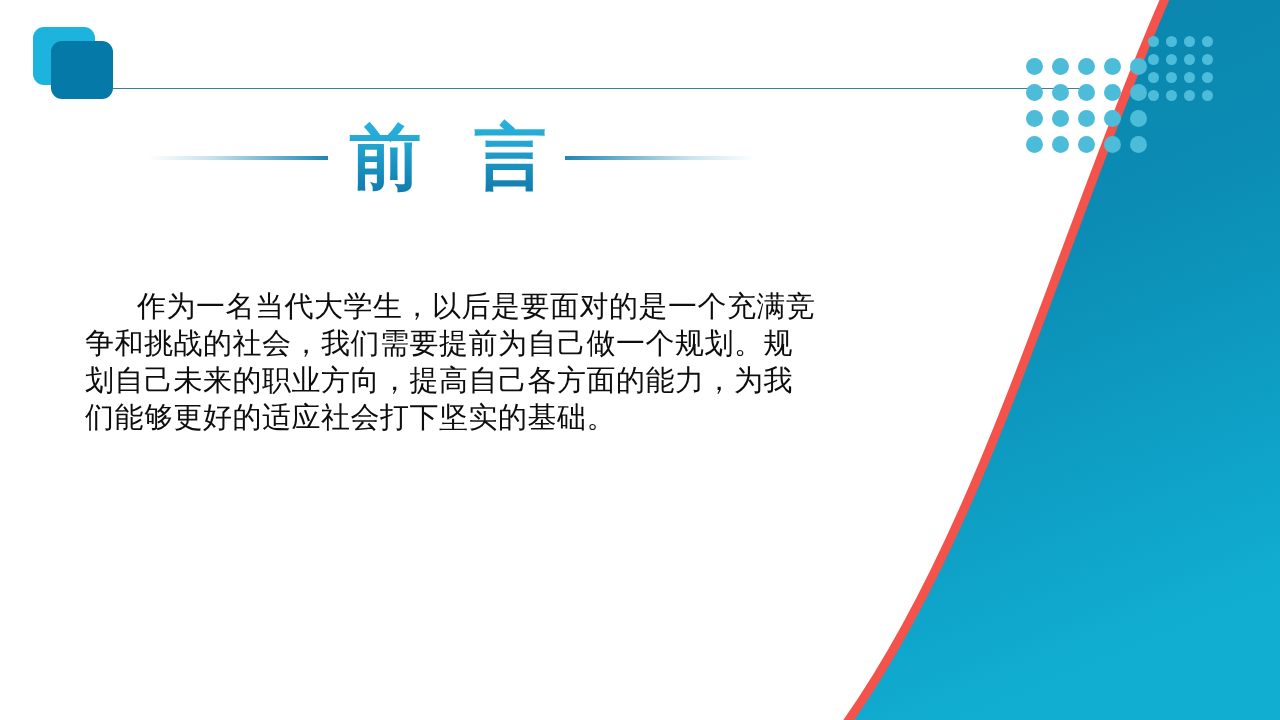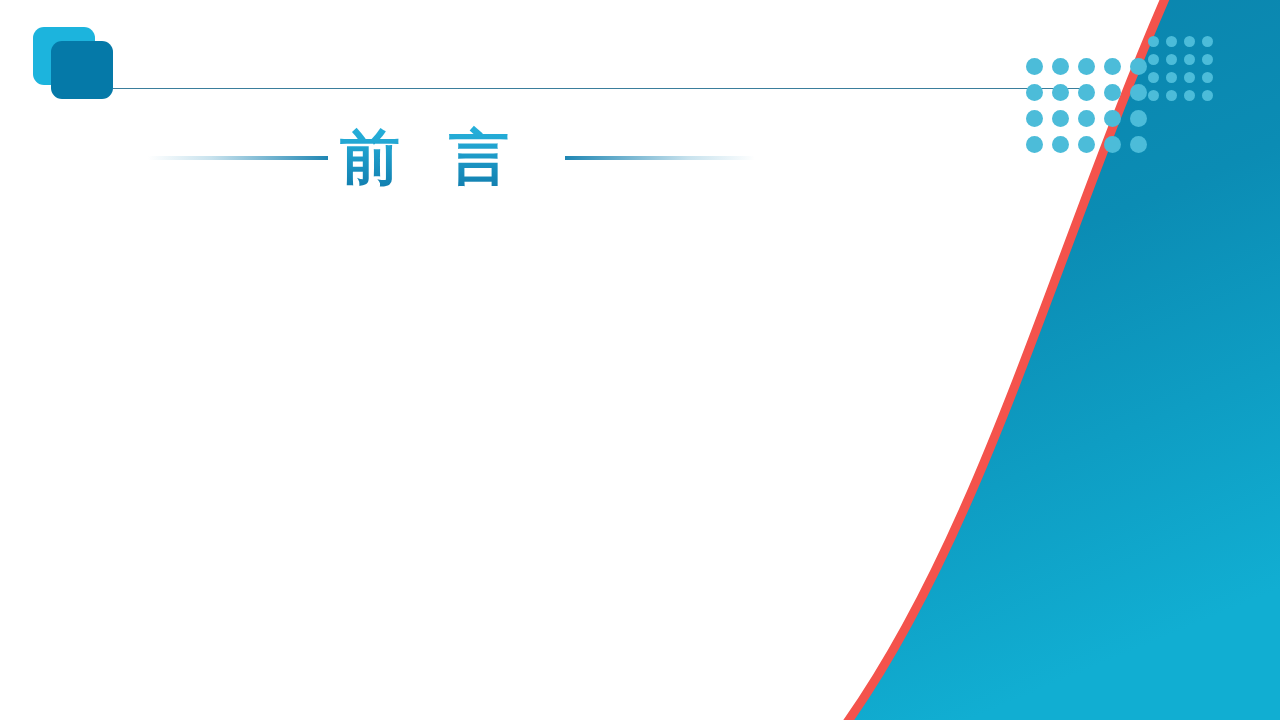--- a/index.html
+++ b/index.html
@@ -76,22 +76,23 @@
   .rule-right {
     position:absolute;
     left:565px; top:44px;
     width:190px; height:4px;
     background:linear-gradient(to left, rgba(35,140,185,0) 0%, rgba(35,140,185,0.25) 35%, #1f86b3 100%);
   }
   .title-text {
     position:absolute;
     left:340px; top:-10px;
     width:230px;
+    text-align:center;
     font-family:"DejaVu Sans","Liberation Sans",sans-serif;
-    font-size:60px;
+    font-size:72px;
     font-weight:bold;
     letter-spacing:14px;
     line-height:110px;
     background:linear-gradient(to bottom,#29bde4 0%,#23a8d4 35%,#1484b4 72%,#0d6f9f 100%);
     -webkit-background-clip:text;
     background-clip:text;
     color:transparent;
     -webkit-text-fill-color:transparent;
     white-space:nowrap;
   }
@@ -177,14 +178,20 @@
       <div class="dot" style="width: 11px; height: 11px; left: 36px; top: 54px; background: rgb(76, 188, 217);"></div>
       <div class="dot" style="width: 11px; height: 11px; left: 54px; top: 54px; background: rgb(76, 188, 217);"></div>
     </div>
 
   <div class="title-row">
     <div class="rule-left"></div>
     <div class="rule-right"></div>
     <div class="title-text">前  言</div>
   </div>
 
+  <div class="body-text">
+    <span class="ln first">作为一名当代大学生，以后是要面对的是一个充满竞</span>
+    <span class="ln">争和挑战的社会，我们需要提前为自己做一个规划。规</span>
+    <span class="ln">划自己未来的职业方向，提高自己各方面的能力，为我</span>
+    <span class="ln">们能够更好的适应社会打下坚实的基础。</span>
+  </div>
 
 </div>
 
 </body></html>

